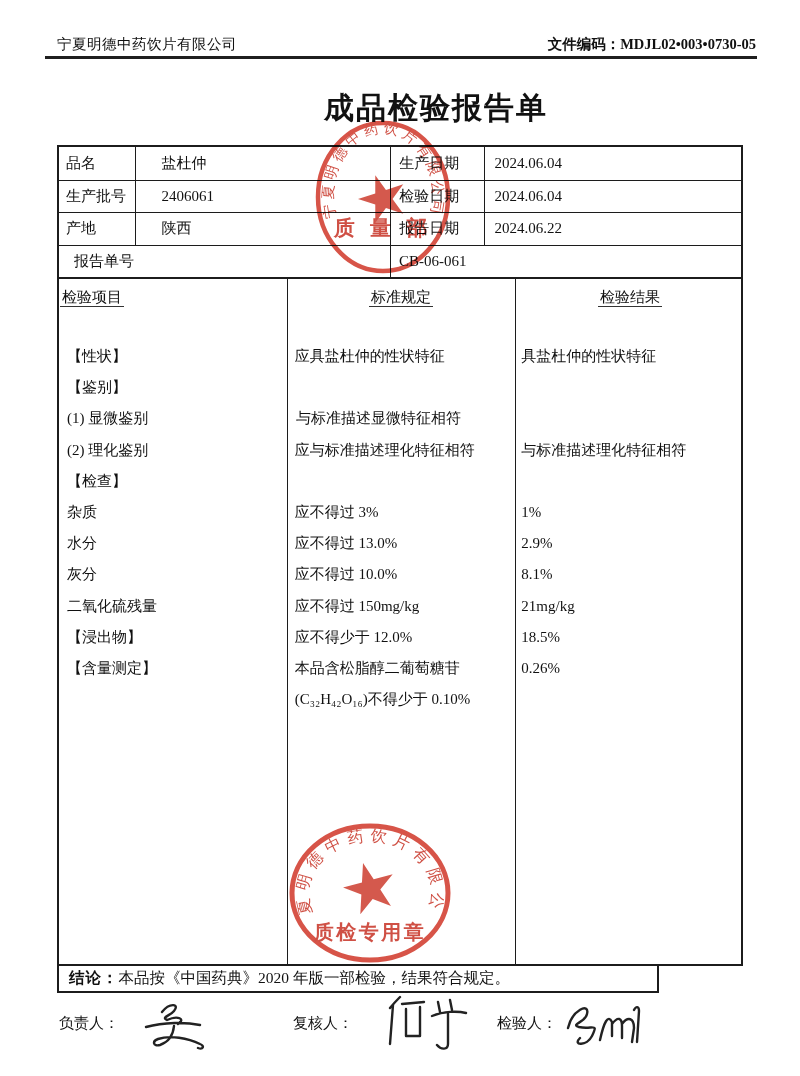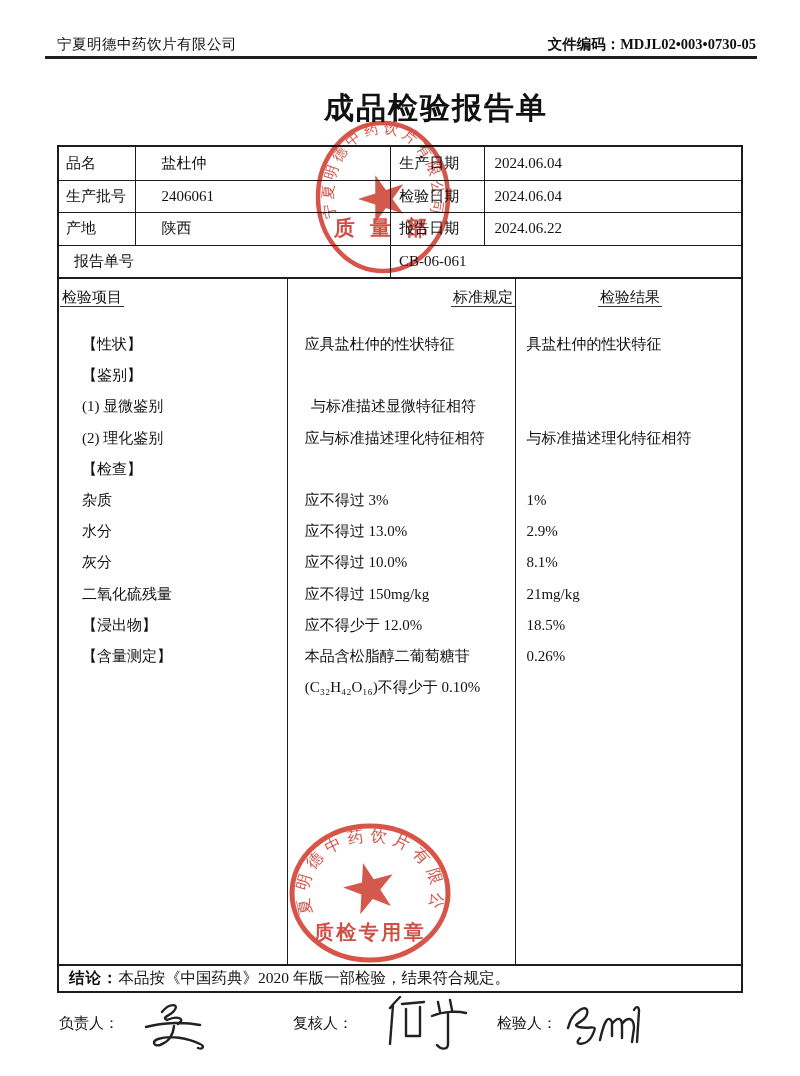--- a/index.html
+++ b/index.html
@@ -30,27 +30,27 @@
   
   .result-table{position:absolute;left:57px;top:277px;width:686px;height:689px;
                 box-sizing:border-box;border:2px solid #1c1c1c;font-size:15px;}
   .vline{position:absolute;top:0;bottom:0;width:0;border-left:1.5px solid #1c1c1c;}
   .vl1{left:228px;} .vl2{left:456px;}
   .rt-head{position:absolute;top:7px;height:22px;line-height:22px;}
   .rt-head span{border-bottom:1.1px solid #333;padding:0 2px 1px 2px;}
   .h1{left:1px;}
   .h2{left:228px;width:228px;text-align:center;}
   .h3{left:456px;width:230px;text-align:center;}
-  .rrows{position:absolute;left:0;top:50px;right:0;padding-left:15px;}
+  .rrows{position:absolute;left:0;top:62px;right:0;}
   .rrow{display:flex;height:31.2px;line-height:31.2px;}
   .rc1{width:228px;padding-left:8px;box-sizing:border-box;}
   .rc2{width:228px;padding-left:9px;box-sizing:border-box;}
   .rc3{width:230px;padding-left:9px;box-sizing:border-box;}
   
-  .conclusion{position:absolute;left:57px;top:966px;width:686px;height:27px;
+  .conclusion{position:absolute;left:57px;top:966px;width:602px;height:27px;
               box-sizing:border-box;border:2px solid #1c1c1c;border-top:none;
               line-height:24px;font-size:15.5px;padding-left:10px;}
   .conclusion b{letter-spacing:1px;}
   
   .sig-label{position:absolute;top:1014px;font-size:15px;}
   .sl1{left:59px;} .sl2{left:293px;text-align:right;} .sl3{left:497px;}
   .sigsvg{position:absolute;}
   .sg1{left:128px;top:996px;} .sg2{left:370px;top:992px;} .sg3{left:556px;top:994px;}
   .sigsvg path{fill:none;stroke:#222;stroke-width:2.4;stroke-linecap:round;stroke-linejoin:round;}
   
@@ -101,21 +101,21 @@
     <div class="irow">
       <div class="icell ca2">报告单号</div>
       <div class="icell cb2 bl">CB-06-061</div>
     </div>
   </div>
 
   <div class="result-table">
     <div class="vline vl1"></div>
     <div class="vline vl2"></div>
     <div class="rt-head h1" style="position:absolute;"><span>检验项目</span></div>
-    <div class="rt-head h2" style="position:absolute;text-align:right;"><span>标准规定</span></div>
+    <div class="rt-head h2" style="position:absolute;"><span>标准规定</span></div>
     <div class="rt-head h3" style="position:absolute;"><span>检验结果</span></div>
 
     <div class="rrows">
       <div class="rrow">
           <div class="rc1">【性状】</div>
           <div class="rc2">应具盐杜仲的性状特征</div>
           <div class="rc3">具盐杜仲的性状特征</div>
         </div>
       <div class="rrow">
           <div class="rc1">【鉴别】</div>

